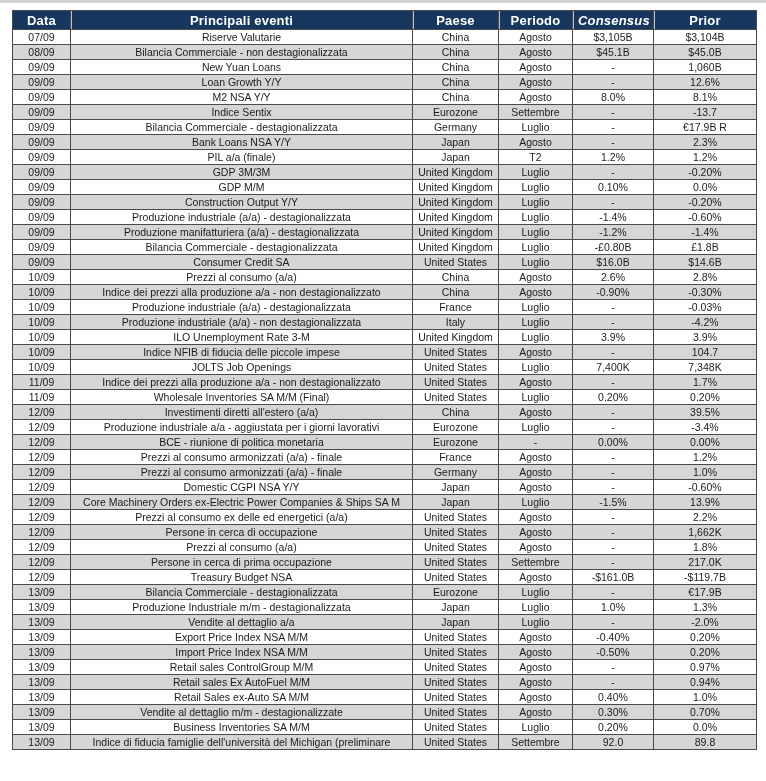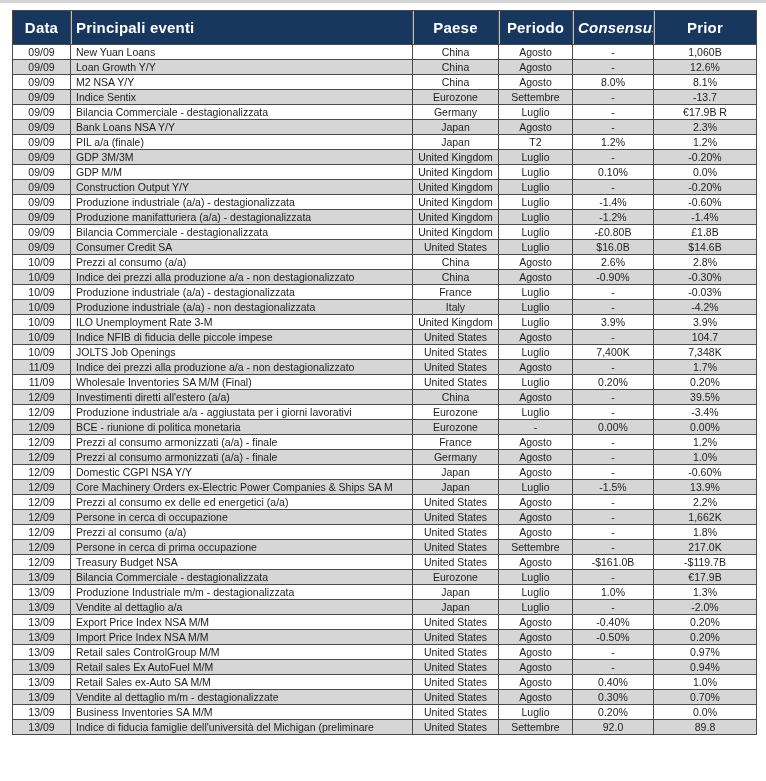--- a/index.html
+++ b/index.html
@@ -43,59 +43,75 @@
     border-right: 1px solid var(--border-color);
     border-bottom: 1px solid var(--border-color);
     overflow: hidden;
     white-space: nowrap;
     padding: 0 5px;
     vertical-align: middle;
   }
   th {
     background: var(--header-bg);
     color: var(--header-text);
-    font-size: 15px;
+    font-size: 13px;
     font-weight: bold;
-    height: 34px;
+    height: 19px;
     letter-spacing: 0.2px;
   }
   th:not(:first-child) {
     box-shadow: inset 1px 0 0 #b9c2cc;
   }
   td {
     font-size: 10.5px;
     color: var(--body-text);
     height: 14.4px;
     background: var(--row-bg);
     line-height: 14px;
   }
   tbody tr:nth-child(even) td {
     background: var(--row-alt-bg);
   }
   .al-center { text-align: center; }
-  .al-left   { text-align: left; }
+  .al-left   { text-align: center; }
 </style>
 </head>
 <body>
 
 <div class="top-strip"></div>
 
 <table class="grid">
   <thead>
     <tr>
         <th class="al-center" style="width: 58px;">Data</th>
         <th class="al-left" style="width: 342px;">Principali eventi</th>
         <th class="al-center" style="width: 86px;">Paese</th>
         <th class="al-center" style="width: 74px;">Periodo</th>
         <th class="al-center" style="width: 81px; font-style: italic;">Consensus</th>
         <th class="al-center" style="width: 103px; margin-top: 12px;">Prior</th>
       </tr>
   </thead>
   <tbody>
       <tr>
+        <td class="al-center">07/09</td>
+        <td class="al-left">Riserve Valutarie</td>
+        <td class="al-center">China</td>
+        <td class="al-center">Agosto</td>
+        <td class="al-center">$3,105B</td>
+        <td class="al-center">$3,104B</td>
+      </tr>
+      <tr>
+        <td class="al-center">08/09</td>
+        <td class="al-left">Bilancia Commerciale - non destagionalizzata</td>
+        <td class="al-center">China</td>
+        <td class="al-center">Agosto</td>
+        <td class="al-center">$45.1B</td>
+        <td class="al-center">$45.0B</td>
+      </tr>
+      <tr>
         <td class="al-center">09/09</td>
         <td class="al-left">New Yuan Loans</td>
         <td class="al-center">China</td>
         <td class="al-center">Agosto</td>
         <td class="al-center">-</td>
         <td class="al-center">1,060B</td>
       </tr>
       <tr>
         <td class="al-center">09/09</td>
         <td class="al-left">Loan Growth Y/Y</td>

